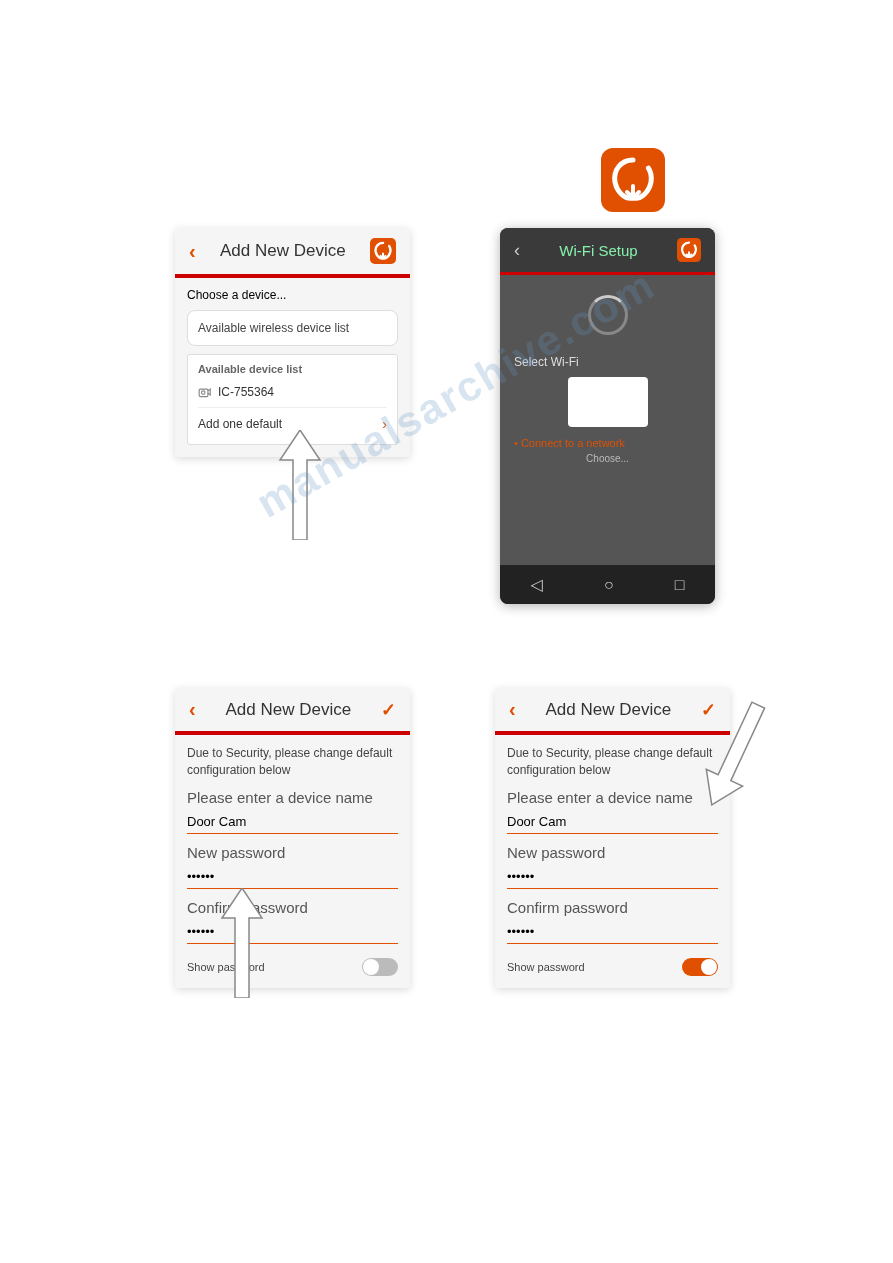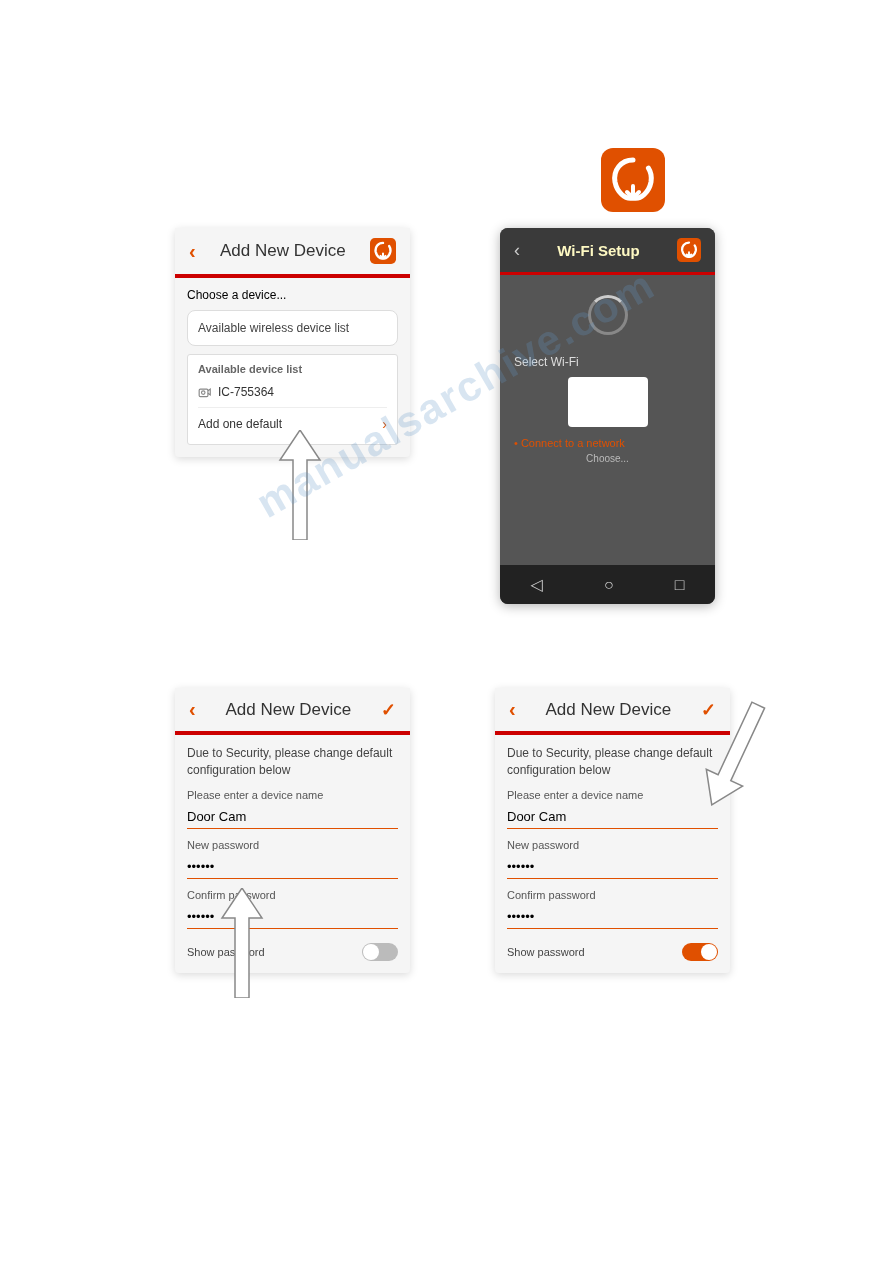--- a/index.html
+++ b/index.html
@@ -152,23 +152,23 @@
 
     .panel-wifi .wifi-header {
       display: flex;
       align-items: center;
       justify-content: space-between;
       padding: 10px 14px;
       background: #3a3a3a;
     }
 
     .panel-wifi .wifi-title {
-      color: #fef9c3;
+      color: #86efac;
       font-size: 15px;
-      font-weight: 700;
+      font-weight: 400;
       flex: 1;
       text-align: center;
     }
 
     .panel-wifi .wifi-back {
       color: #ccc;
       font-size: 18px;
     }
 
     .wifi-divider {
@@ -257,21 +257,21 @@
     }
 
     .security-note {
       font-size: 12px;
       color: #444;
       margin-bottom: 10px;
       line-height: 1.4;
     }
 
     .field-label {
-      font-size: 11px;
+      font-size: 15px;
       color: #555;
       margin-bottom: 4px;
     }
 
     .field-input {
       width: 100%;
       border: none;
       border-bottom: 1.5px solid #e05000;
       background: transparent;
       padding: 4px 0;

